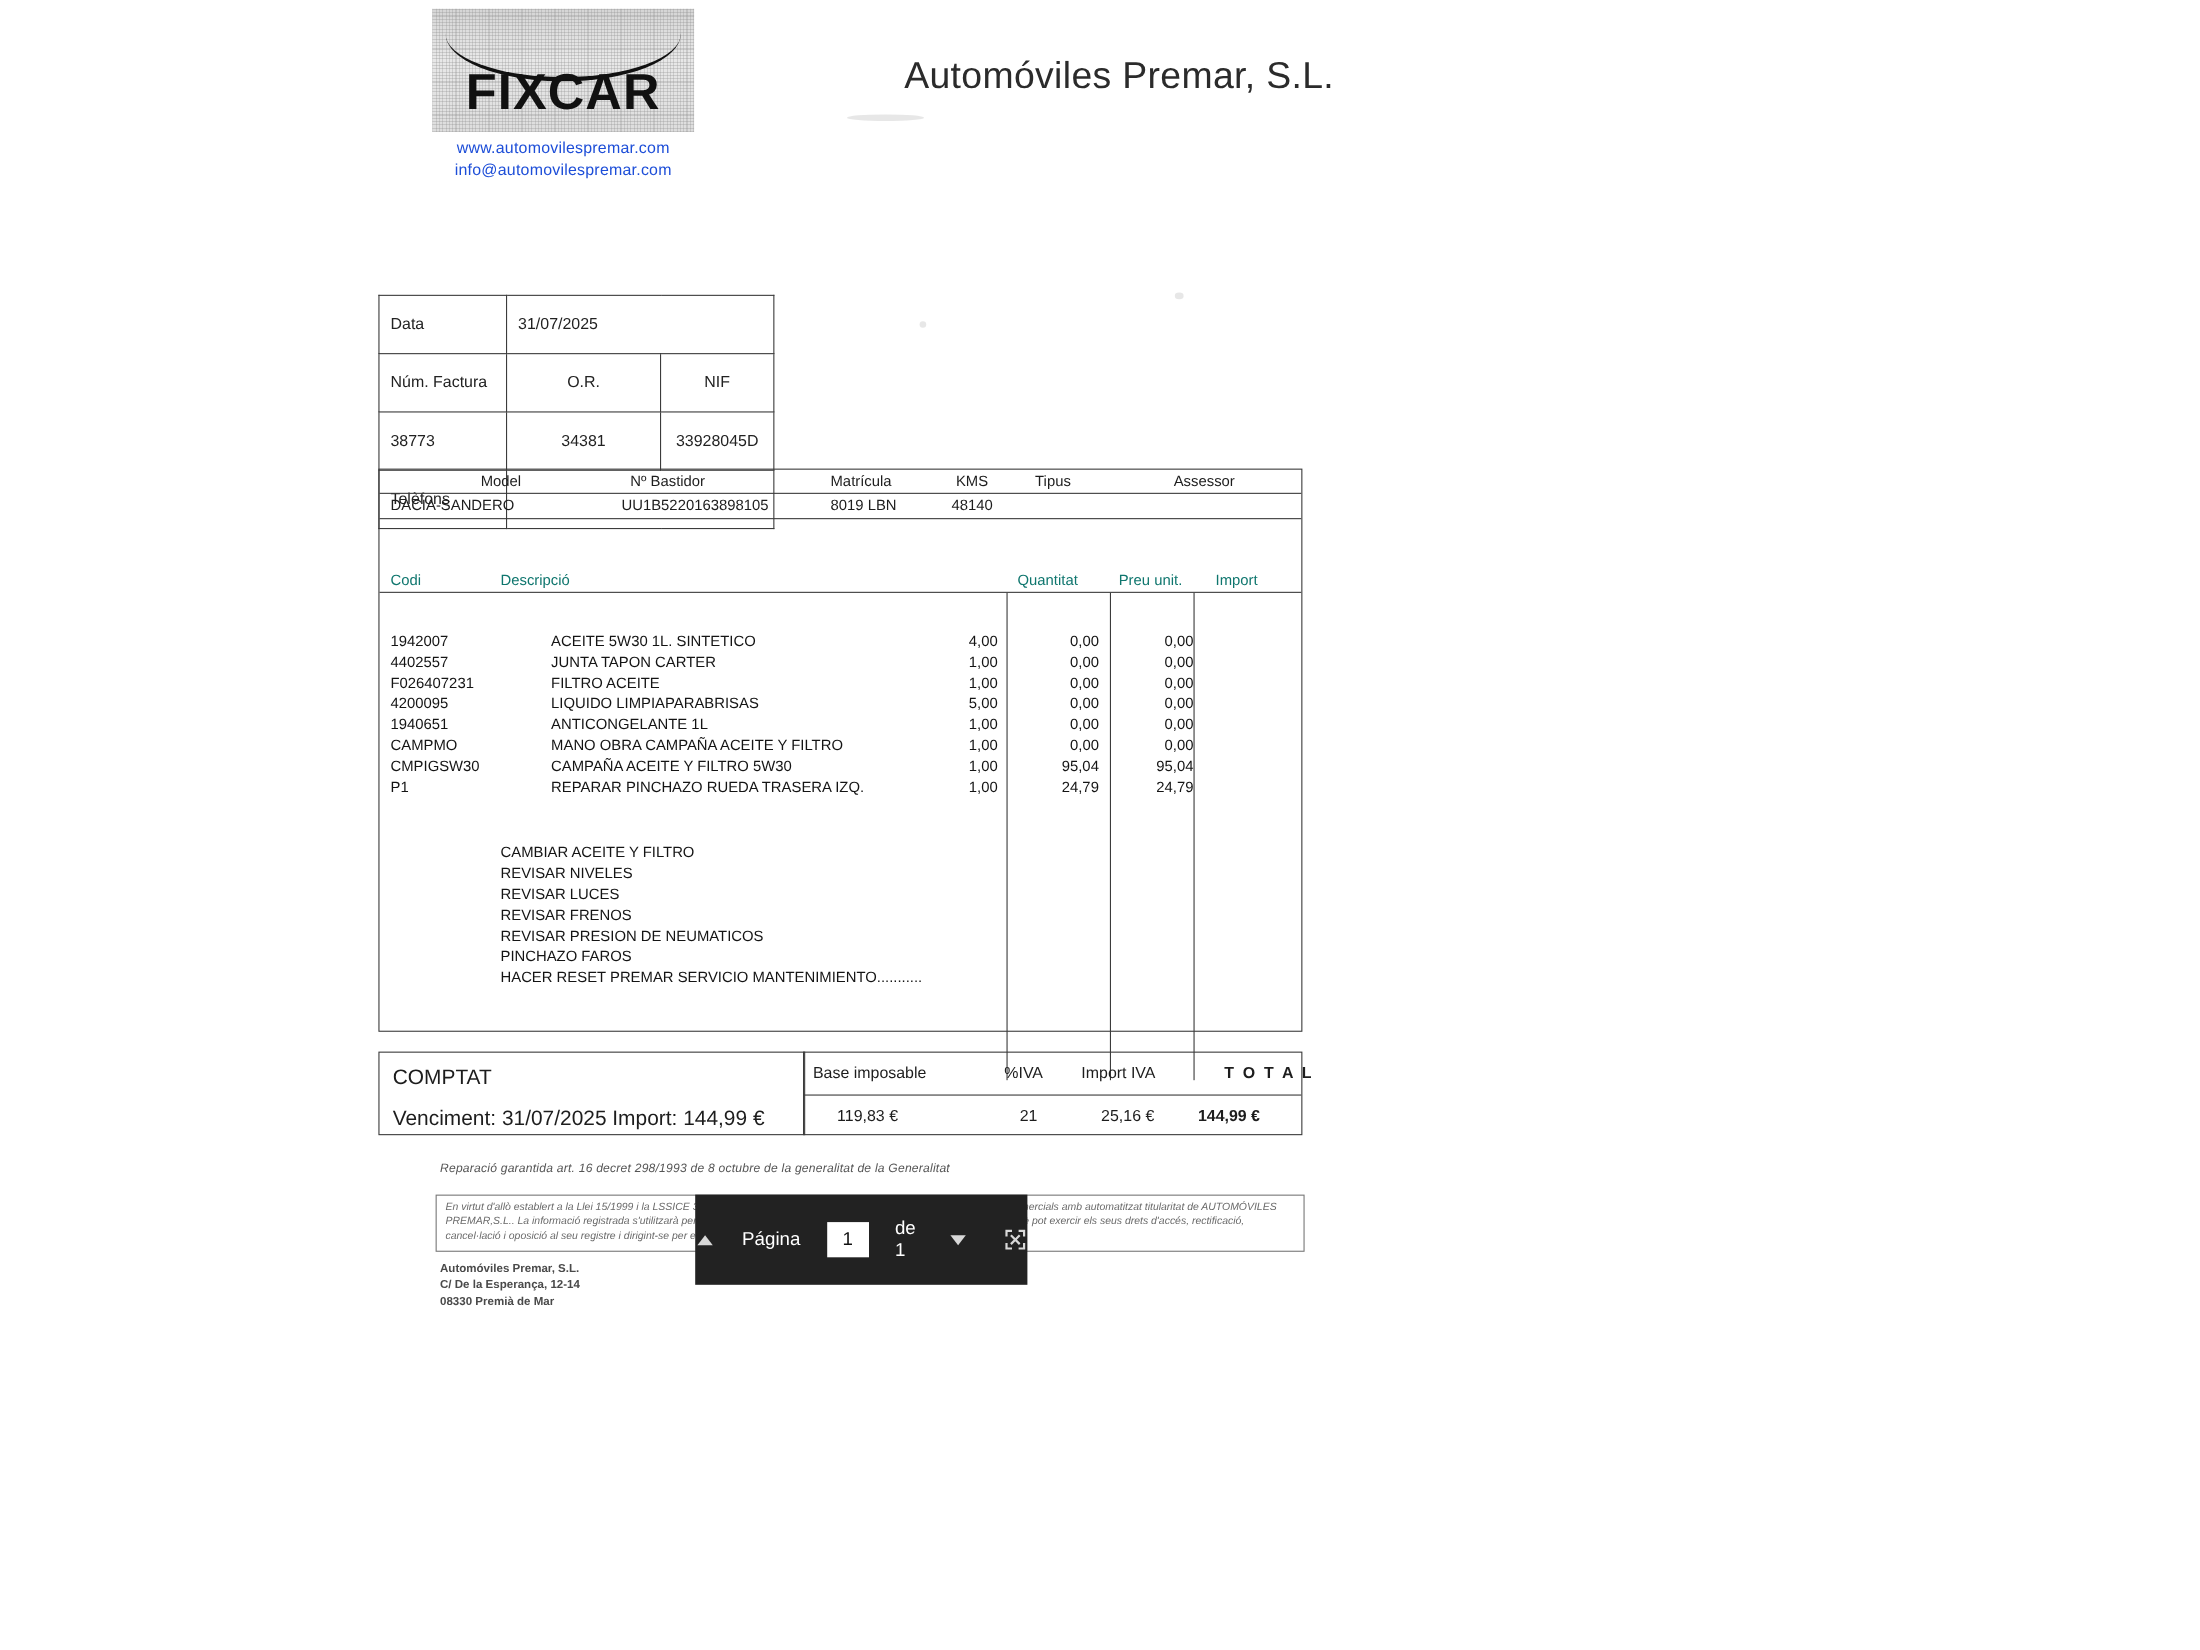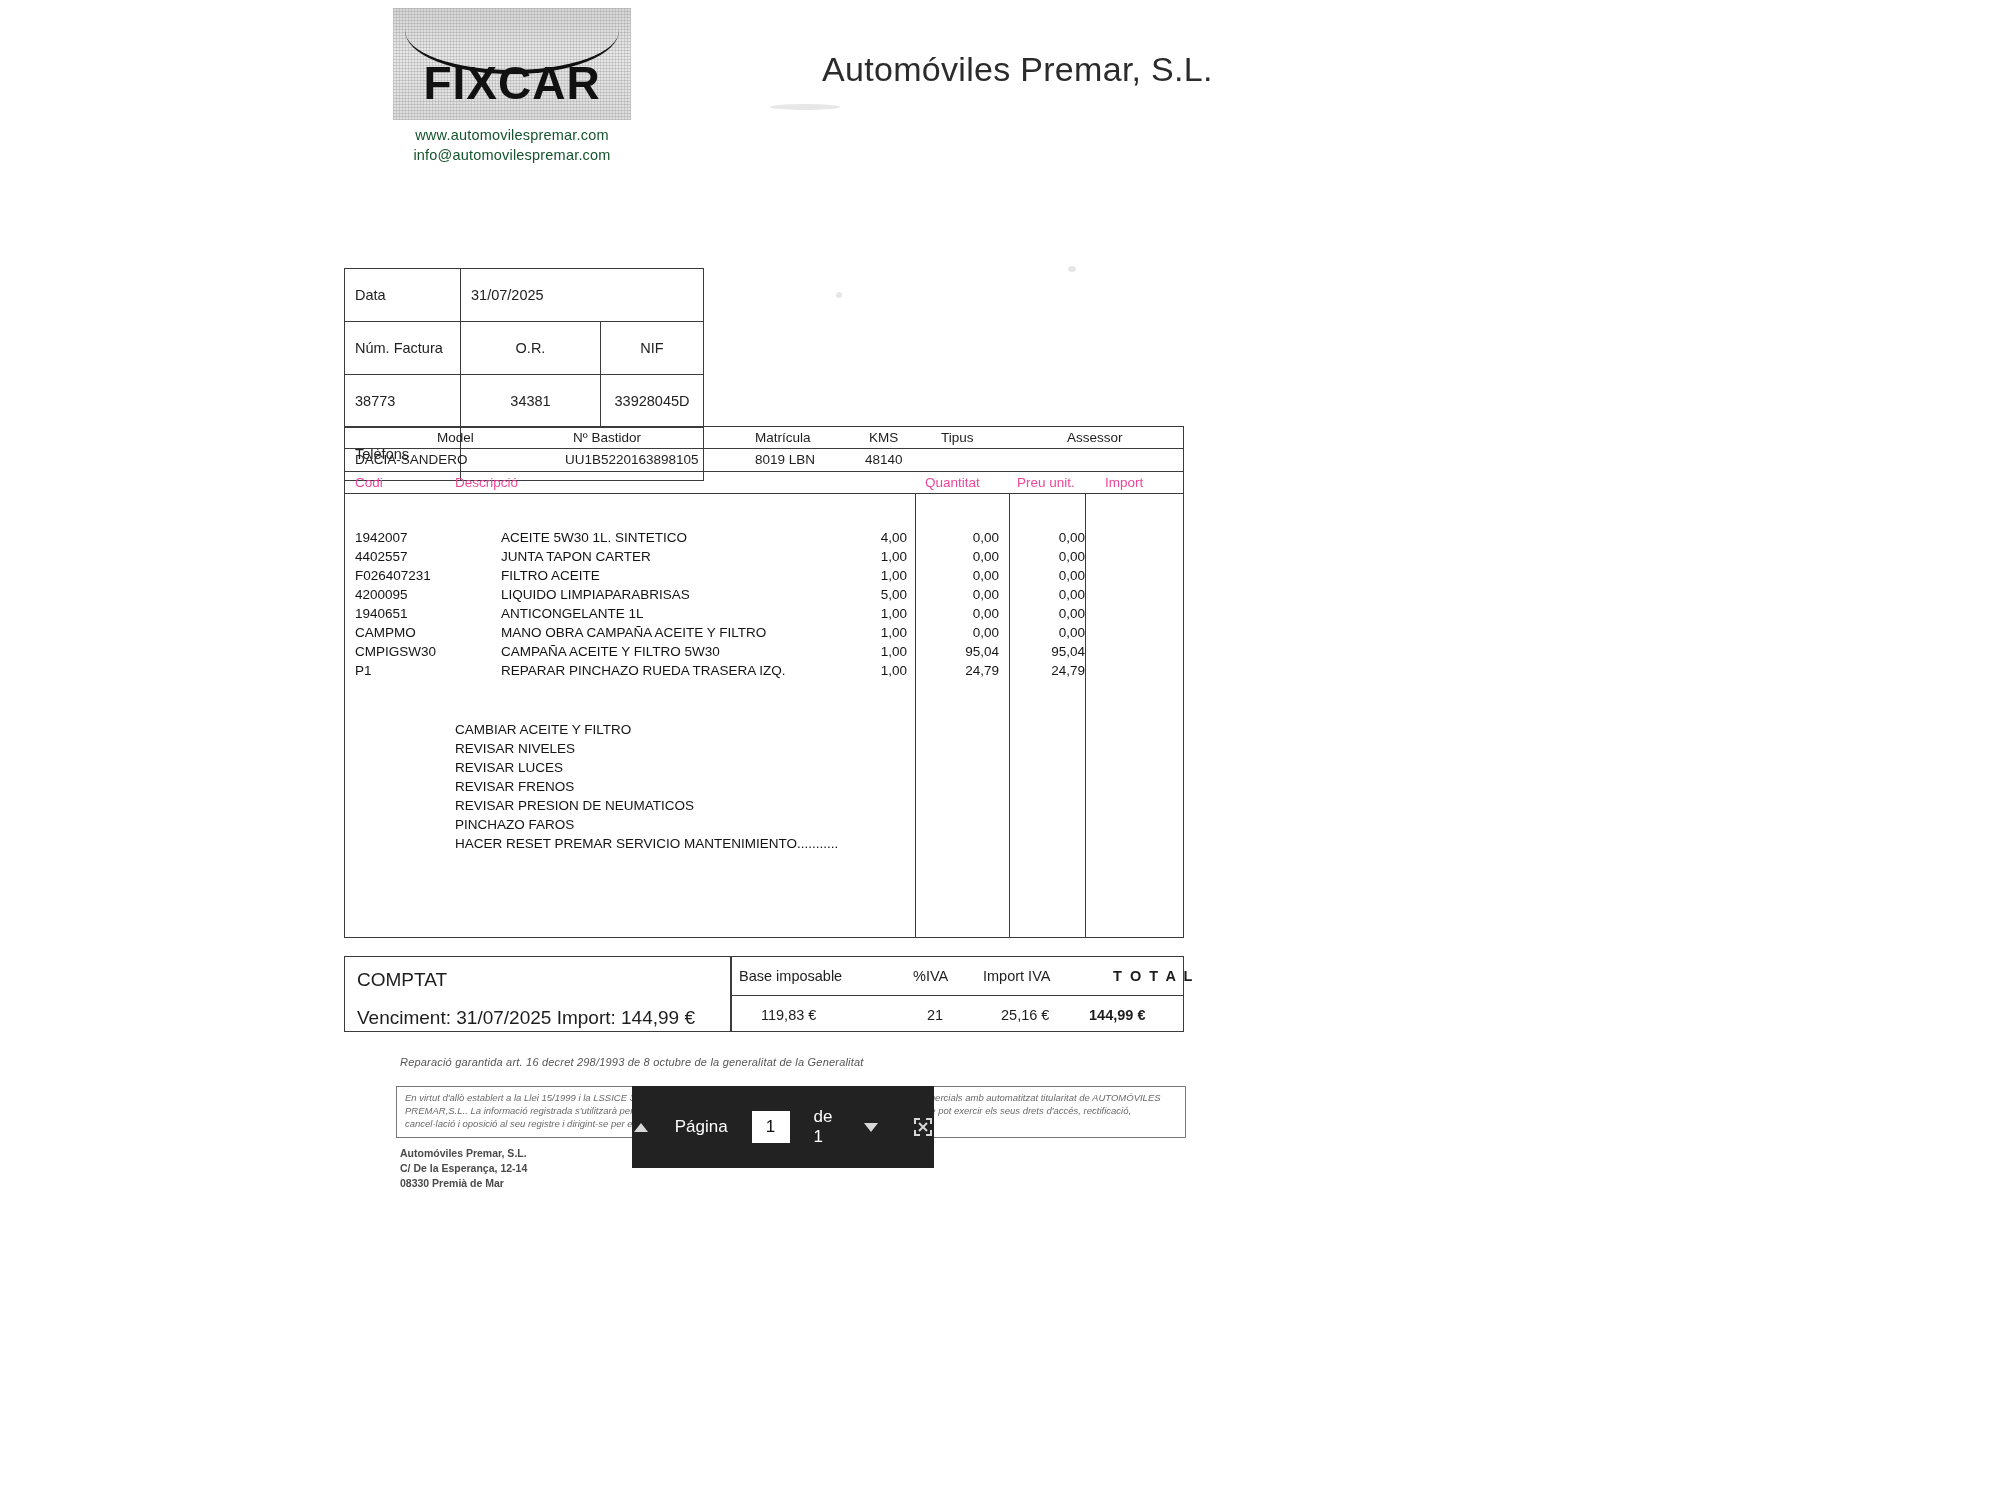--- a/index.html
+++ b/index.html
@@ -49,21 +49,21 @@
     text-align: center;
     font-family: "Liberation Sans", sans-serif;
     font-weight: bold;
     font-size: 46px;
     letter-spacing: 1px;
     color: #111;
   }
   .logo-urls {
     margin-top: 6px;
     font-size: 14.5px;
-    color: #14532d;
+    color: #1d4ed8;
     line-height: 1.35;
     letter-spacing: .2px;
     white-space: nowrap;
   }
   .company-name {
     position: absolute;
     left: 822px; top: 50px;
     font-size: 34px;
     color: #2b2b2b;
     letter-spacing: .3px;
@@ -112,21 +112,22 @@
     font-size: 13.5px;
     color: #1d1d1d;
   }
   .bt-vehicle span { position: absolute; top: 3px; }
 
   .bt-colhdr {
     position: relative;
     height: 22px;
     border-bottom: 1.5px solid #3b3b3b;
     font-size: 13.5px;
-    color: #ec4899;
+    color: #0f766e;
+    margin-top: 45px;
   }
   .bt-colhdr span { position: absolute; top: 3px; }
 
   .bt-lines {
     position: relative;
     height: 443px;
     font-size: 13.5px;
     color: #141414;
   }
   .vline {

